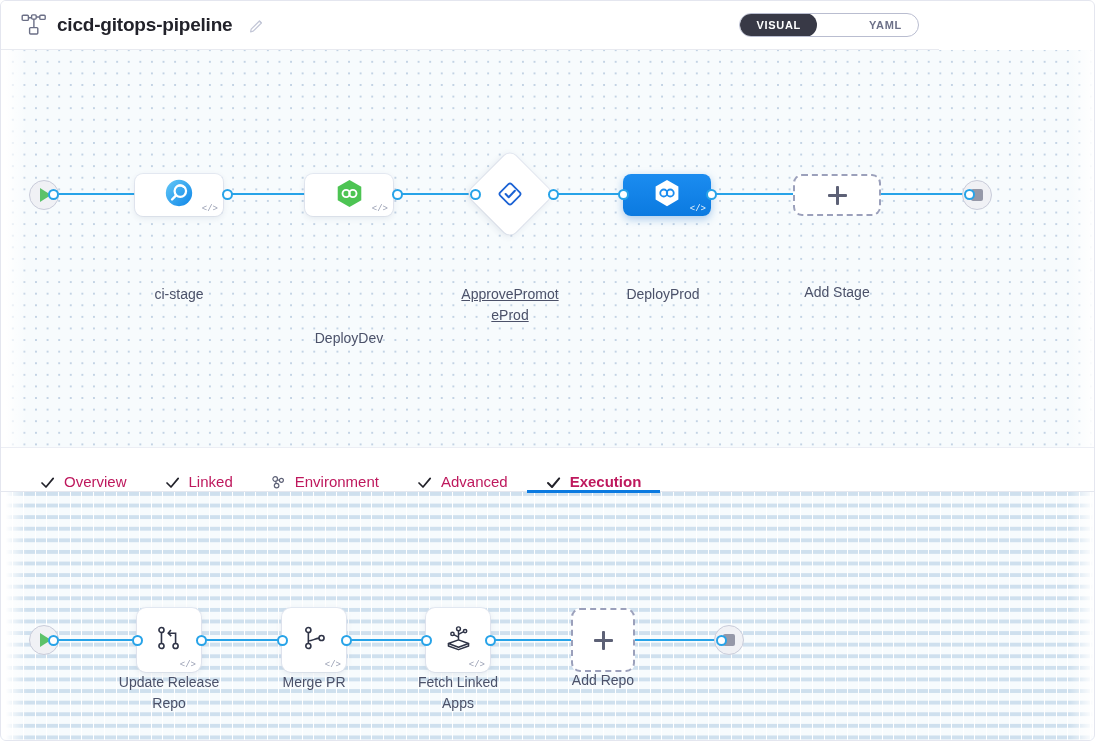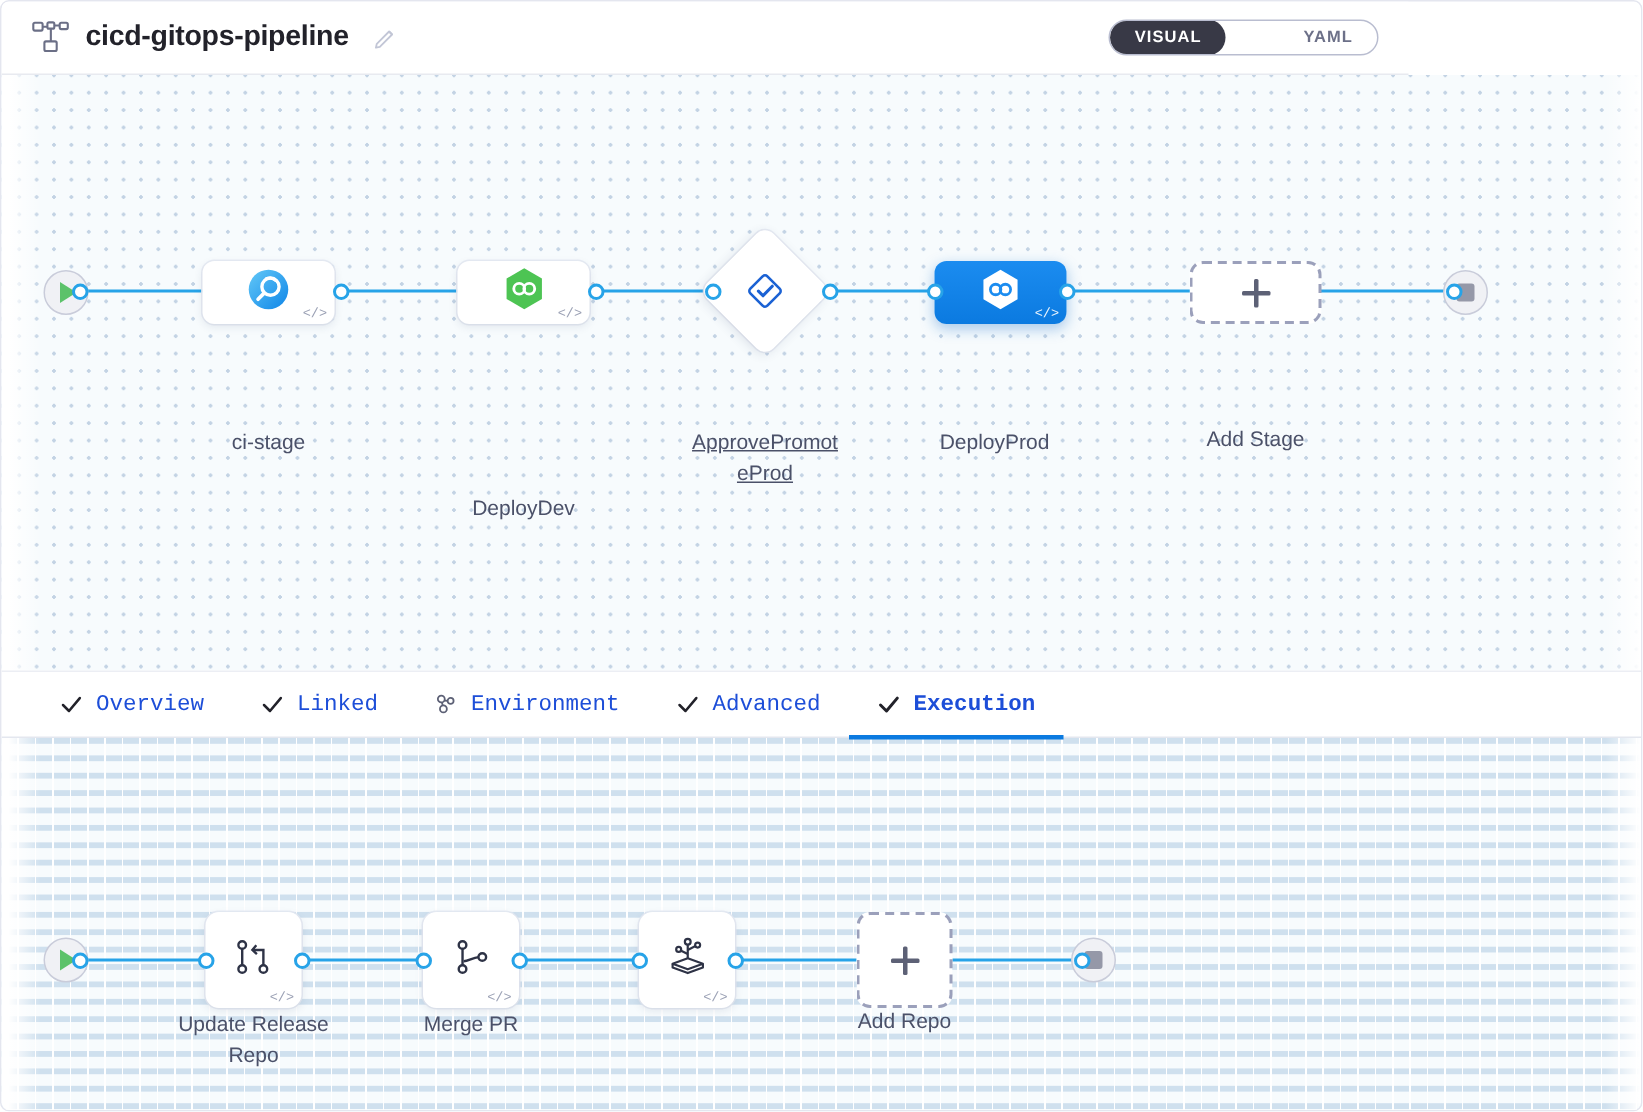--- a/index.html
+++ b/index.html
@@ -171,26 +171,26 @@
     position: absolute; top: 446px; left: 0;
     width: 1095px; height: 45px;
     background: #ffffff;
     border-top: 1px solid #eceef4;
     border-bottom: 1px solid #e4e7ef;
     display: flex; align-items: stretch;
     padding-left: 20px;
     z-index: 20;
   }
   .tab {
-    display: flex; align-items: center; gap: 9px;
+    display: flex; align-items: flex-end; gap: 9px;
     padding: 0 19px; height: 45px;
-    font-size: 15px; color: #1d4ed8;
+    font-size: 15px; color: #be185d;
     cursor: pointer; border-bottom: 3px solid transparent;
     background: transparent; border-top:0; border-left:0; border-right:0;
-    font-family: Liberation Mono, monospace;
+    font-family: Liberation Sans, sans-serif;
   }
   .tab.active { border-bottom-color: #0b7ae0; font-weight: bold; }
   .tab .tick { width: 15px; height: 15px; display:block; }
   .tab .env-ic { width: 15px; height: 15px; display:block; }
 </style>
 </head>
 <body>
 
 <div id="app">
 
@@ -439,20 +439,24 @@
               <circle cx="18" cy="7.4" r="2.1"></circle>
               <circle cx="25.2" cy="9.9" r="1.8"></circle>
               <circle cx="11.4" cy="13.0" r="1.8"></circle>
             </g>
           </svg>
         </span>
         <span class="code-badge">&lt;/&gt;</span>
       </div>
       <div class="port" style="left:420px; top:143px;"></div>
       <div class="port" style="left:484px; top:143px;"></div>
+      <div class="node-label wide" style="left:392px; top:180px;">
+        <div>Fetch Linked</div>
+        <div>Apps</div>
+      </div>
 
       <div class="add-node step" style="left:570px; top:116px;">
         <span class="plus"></span>
       </div>
       <div class="node-label wide" style="left:537px; top:178px;">Add Repo</div>
 
       <div class="port" style="left:715px; top:143px;"></div>
       <div class="terminal" style="left:713px; top:133px;">
         <div class="stop-sq"></div>
       </div>

